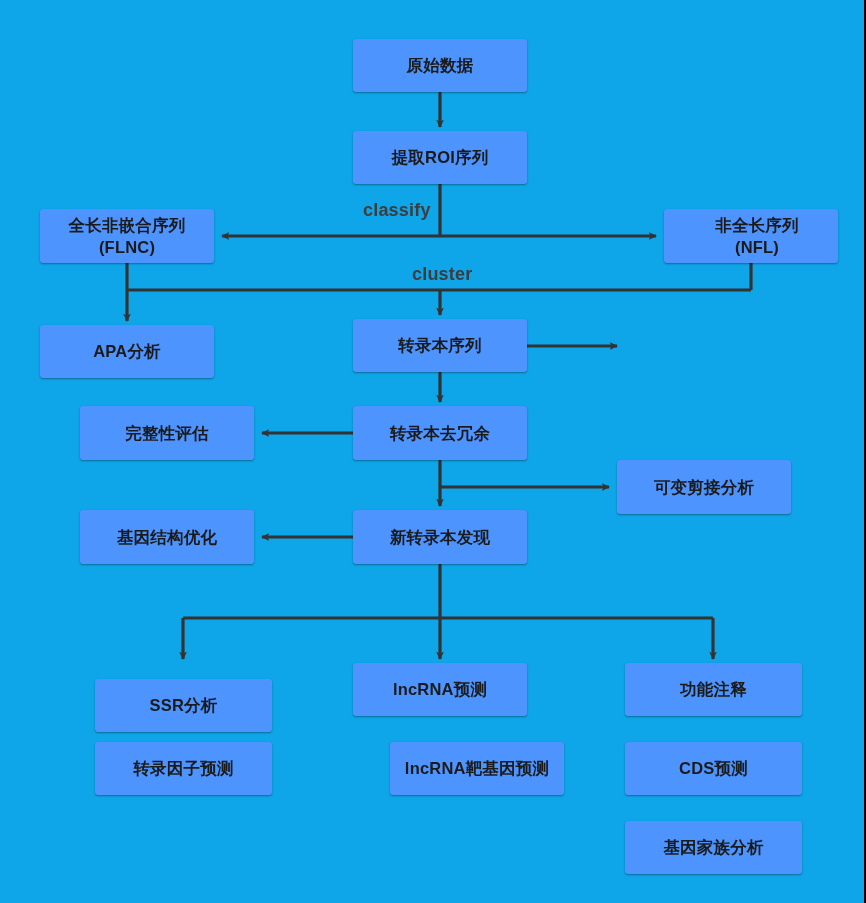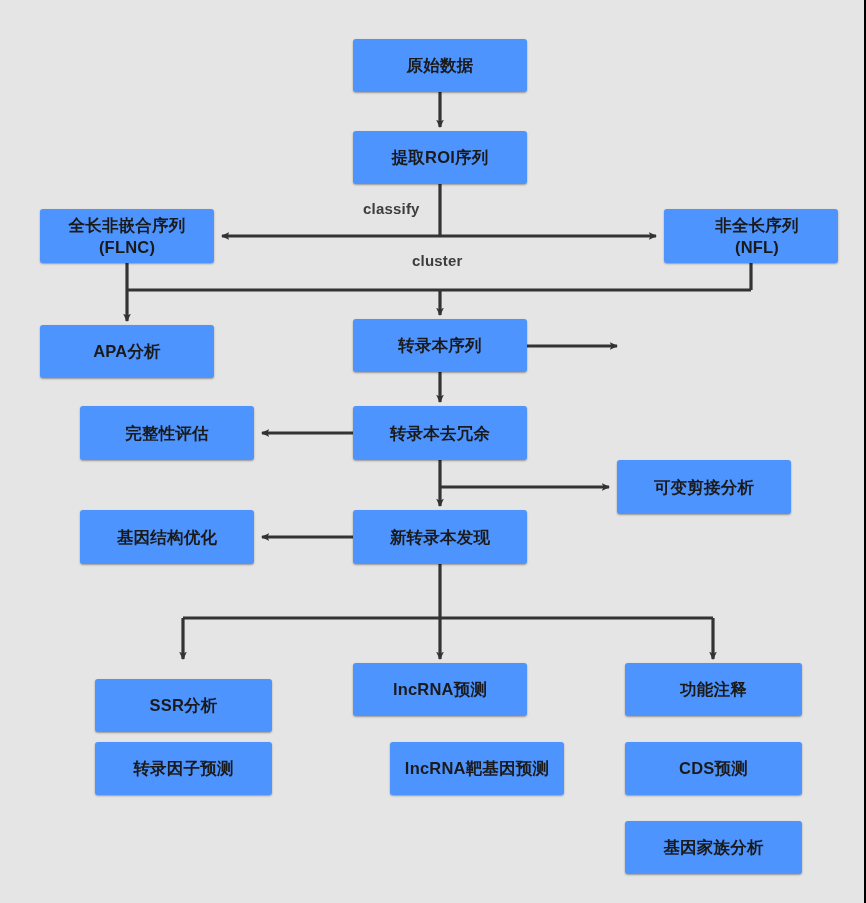--- a/index.html
+++ b/index.html
@@ -7,21 +7,21 @@
     background: #000000;
     width: 866px;
     height: 903px;
     overflow: hidden;
     font-family: "Liberation Sans", "DejaVu Sans", sans-serif;
   }
   #canvas {
     position: relative;
     width: 864px;
     height: 903px;
-    background: #e5e5e5;
+    background: #0ea5e9;
   }
   #wires {
     position: absolute;
     left: 0; top: 0;
     width: 866px; height: 903px;
     pointer-events: none;
   }
   .node {
     position: absolute;
     background: #4d94ff;
@@ -35,21 +35,21 @@
     font-size: 16.5px;
     line-height: 1.35;
     letter-spacing: 0.2px;
     box-shadow: 0 1px 2px rgba(0,0,0,0.35);
     white-space: pre-line;
     z-index: 2;
   }
   .edge-label {
     position: absolute;
     color: #3d3d3d;
-    font-size: 15px;
+    font-size: 18px;
     font-weight: bold;
     letter-spacing: 0.2px;
     z-index: 3;
     background: transparent;
   }
 </style>
 </head>
 <body>
 
 <div id="canvas">
@@ -108,15 +108,15 @@
   <div class="node" style="left:353px;top:510px;width:174px;height:54px;">新转录本发现</div>
   <div class="node" style="left:95px;top:663px;width:177px;height:53px;margin-top:16px;">SSR分析</div>
   <div class="node" style="left:353px;top:663px;width:174px;height:53px;">lncRNA预测</div>
   <div class="node" style="left:625px;top:663px;width:177px;height:53px;">功能注释</div>
   <div class="node" style="left:95px;top:742px;width:177px;height:53px;">转录因子预测</div>
   <div class="node" style="left:353px;top:742px;width:174px;height:53px;margin-left:37px;">lncRNA靶基因预测</div>
   <div class="node" style="left:625px;top:742px;width:177px;height:53px;">CDS预测</div>
   <div class="node" style="left:625px;top:821px;width:177px;height:53px;">基因家族分析</div>
 
   <div class="edge-label" style="left:363px;top:200px;">classify</div>
-  <div class="edge-label" style="left:412px;top:252px;">cluster</div>
+  <div class="edge-label" style="left:412px;top:264px;">cluster</div>
 
 </div>
 
 </body></html>

